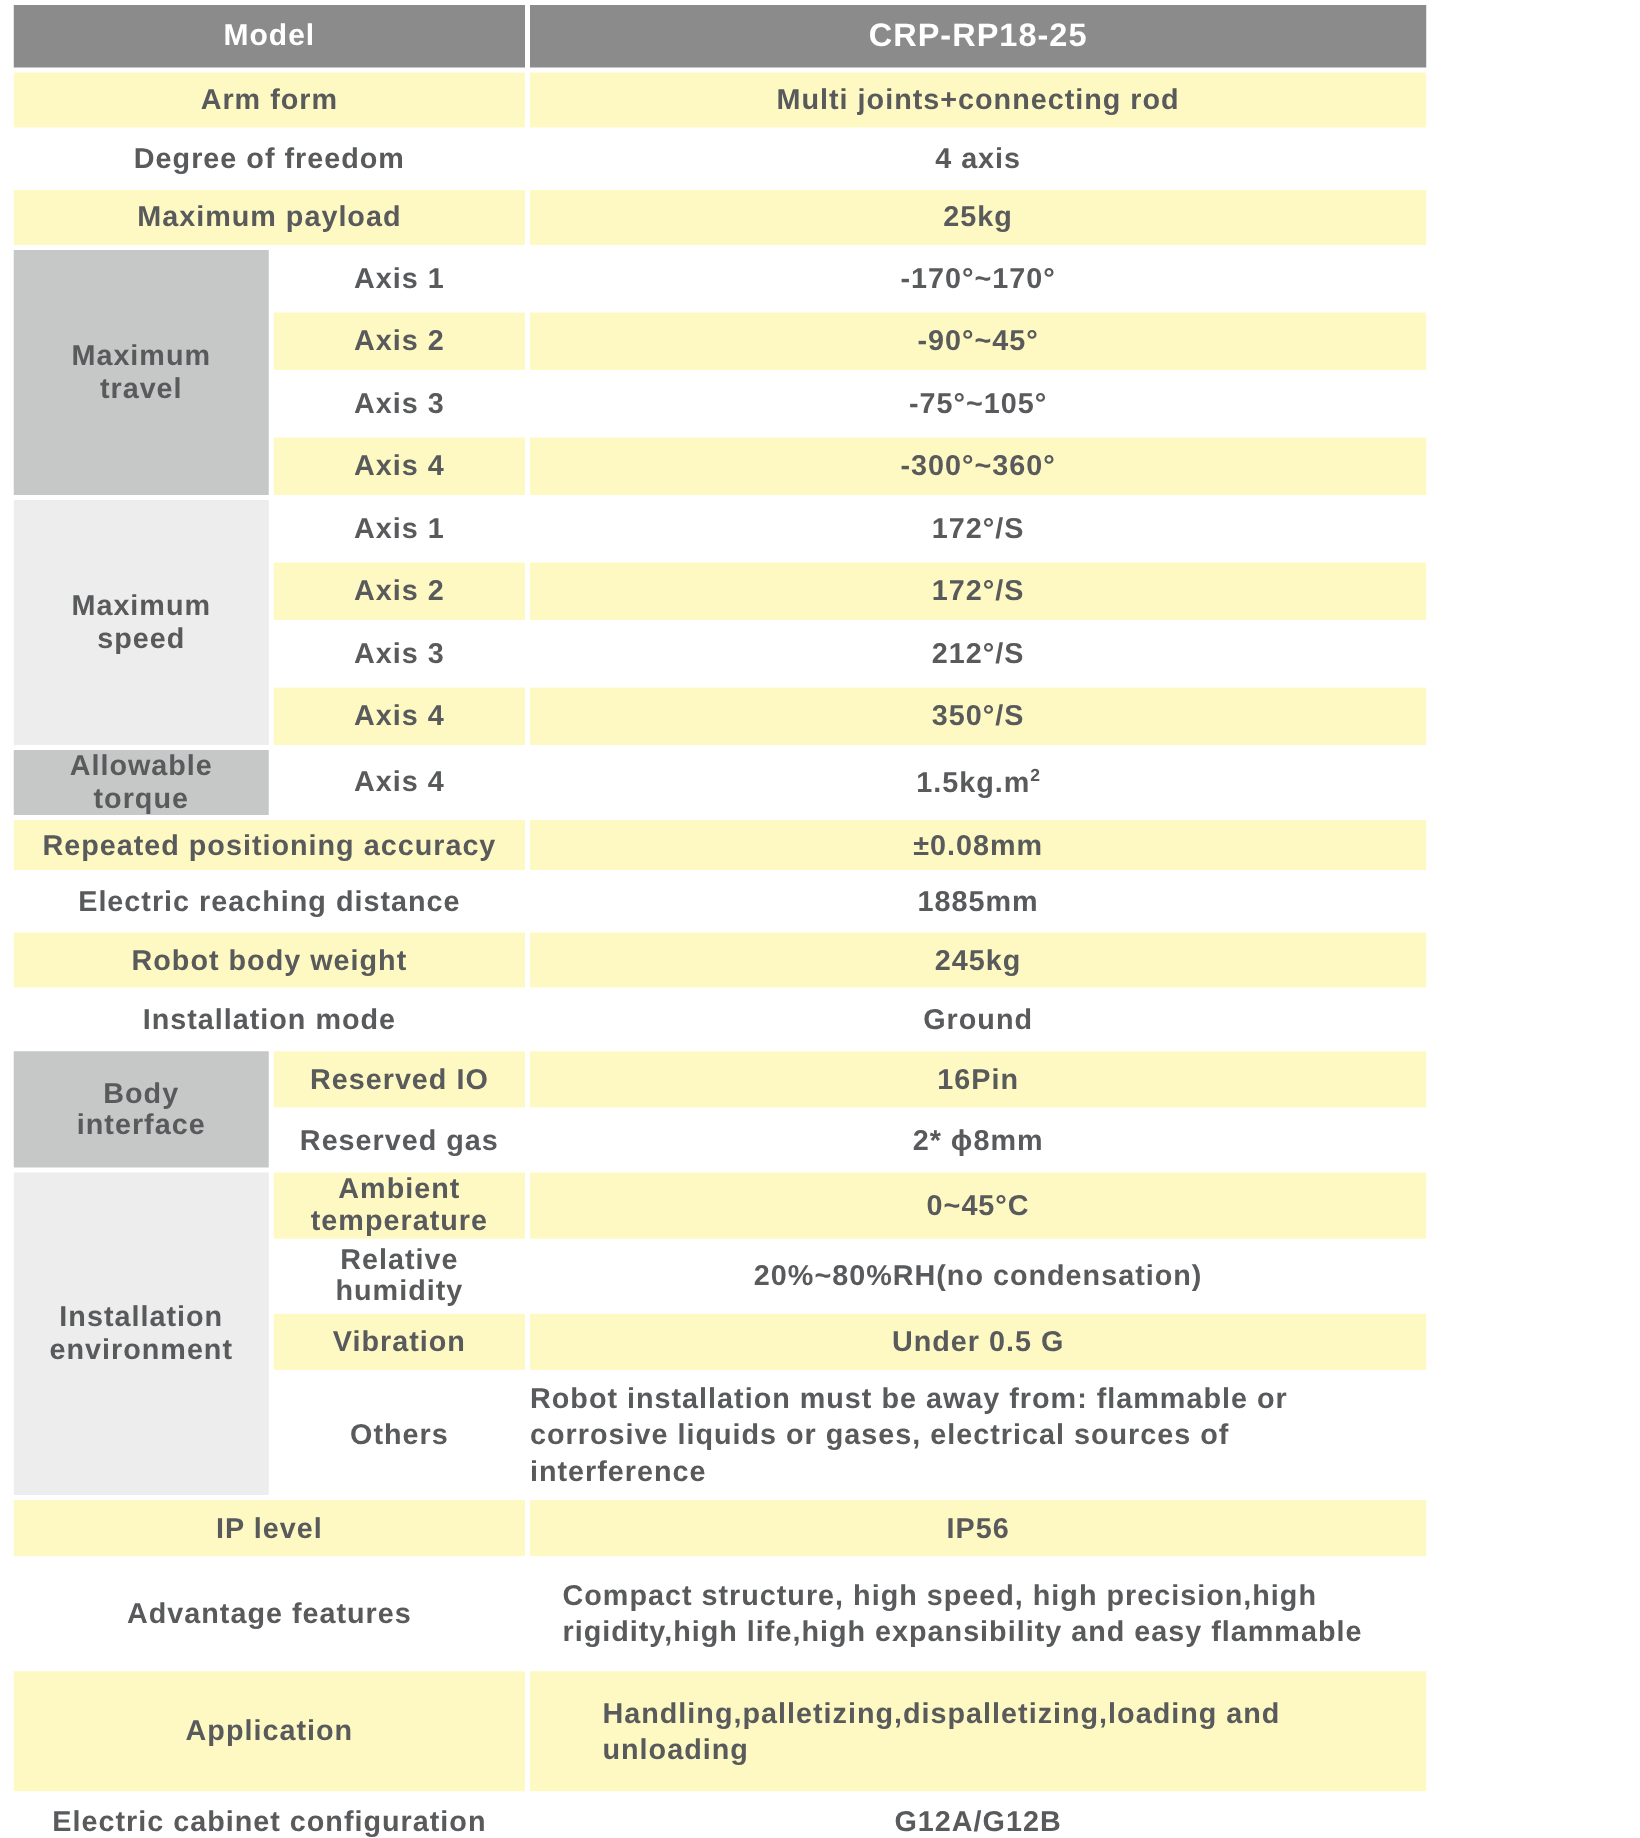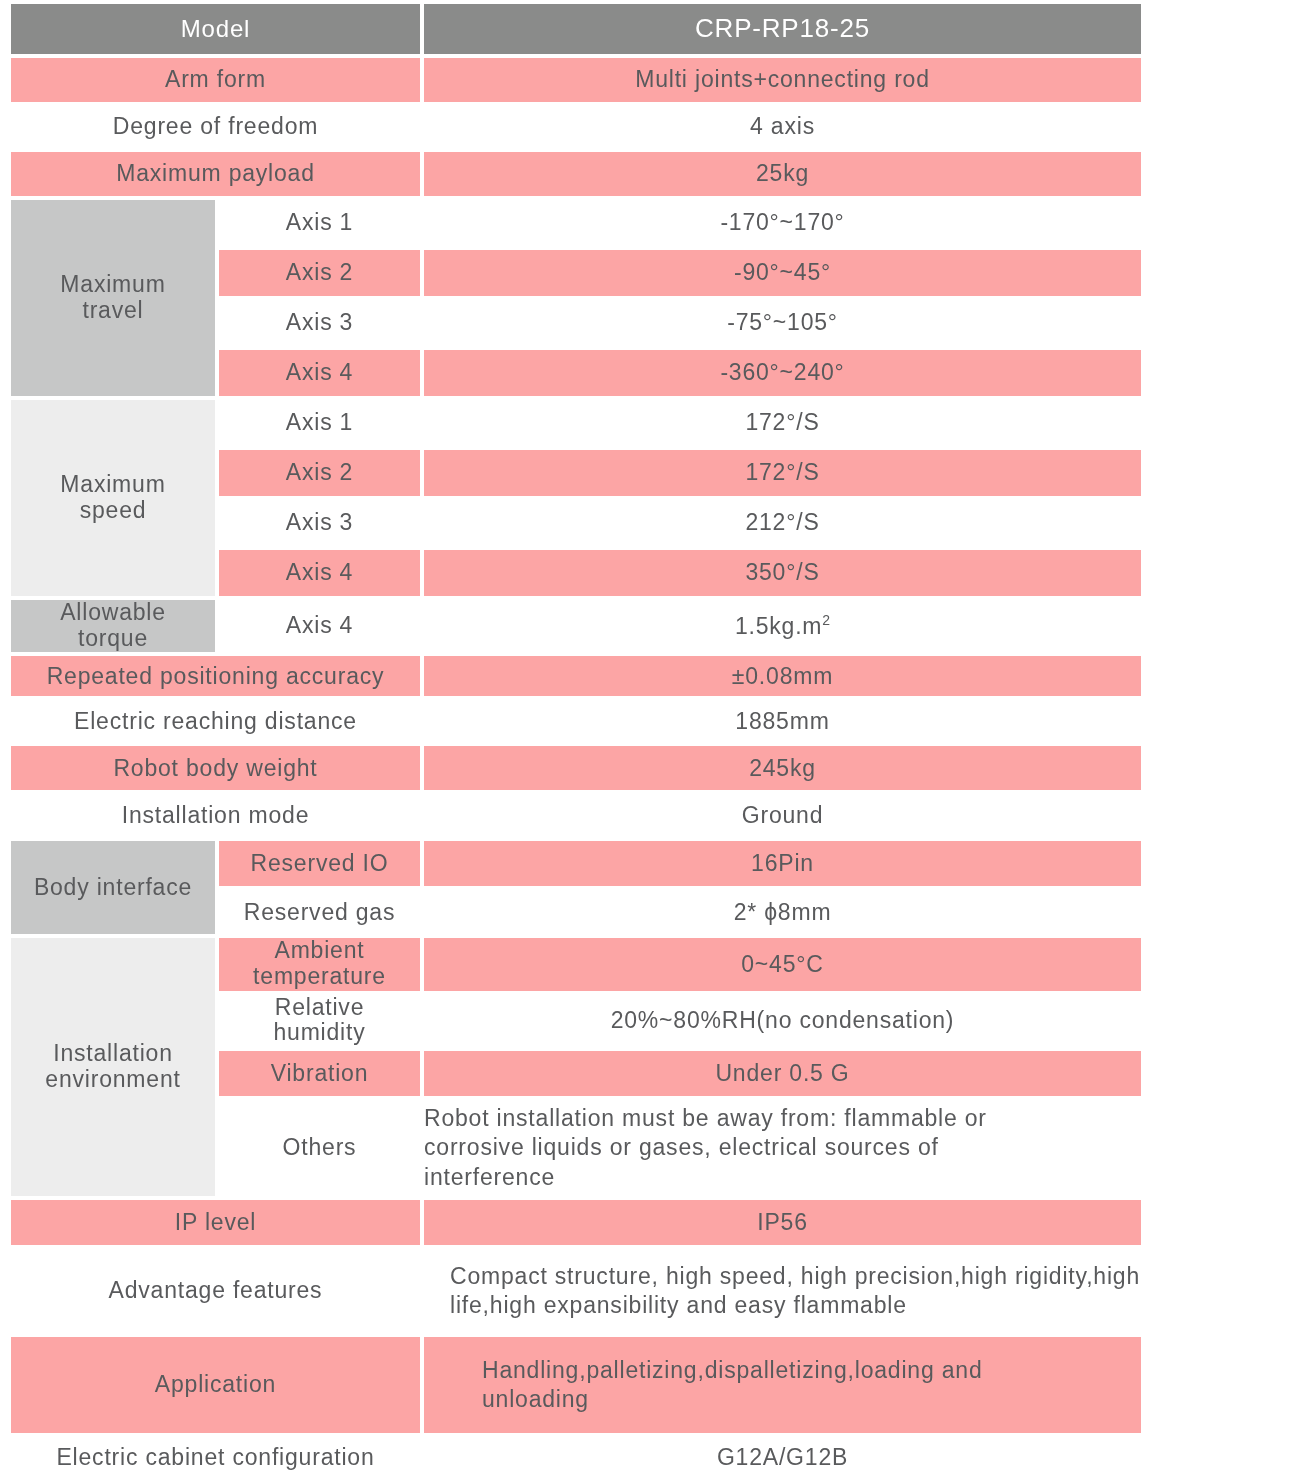--- a/index.html
+++ b/index.html
@@ -19,29 +19,29 @@
     margin-top: 0;
     table-layout: fixed;
   }
   col.c1 { width: 204px; }
   col.c2 { width: 201px; }
   col.c3 { width: 717px; }
   td {
     text-align: center;
     vertical-align: middle;
     font-size: 23px;
-    font-weight: normal;
+    font-weight: bold;
     letter-spacing: 0.8px;
     line-height: 1.2;
     padding: 0;
   }
   
   td.hdr  { background: #8a8b8a; color: #ffffff; font-size: 24px; }
   td.hdrv { font-size: 26px; text-align: center; }
-  td.g    { background: #fca5a5; }
+  td.g    { background: #fef9c3; }
   td.gm   { background: #c6c7c7; }
   td.gl   { background: #ededed; }
   
   td.lbl  { white-space: nowrap; }
   
   .wrap {
     display: inline-block;
     max-width: 160px;
     line-height: 1.12;
   }
@@ -96,21 +96,21 @@
   <tr style="height:46px">
     <td class="g">Axis 2</td>
     <td class="g">-90°~45°</td>
   </tr>
   <tr style="height:46px">
     <td>Axis 3</td>
     <td>-75°~105°</td>
   </tr>
   <tr style="height:46px">
     <td class="g">Axis 4</td>
-    <td class="g">-360°~240°</td>
+    <td class="g">-300°~360°</td>
   </tr>
 
   <tr style="height:46px">
     <td rowspan="4" class="gl"><span class="wrap">Maximum speed</span></td>
     <td>Axis 1</td>
     <td>172°/S</td>
   </tr>
   <tr style="height:46px">
     <td class="g">Axis 2</td>
     <td class="g">172°/S</td>

